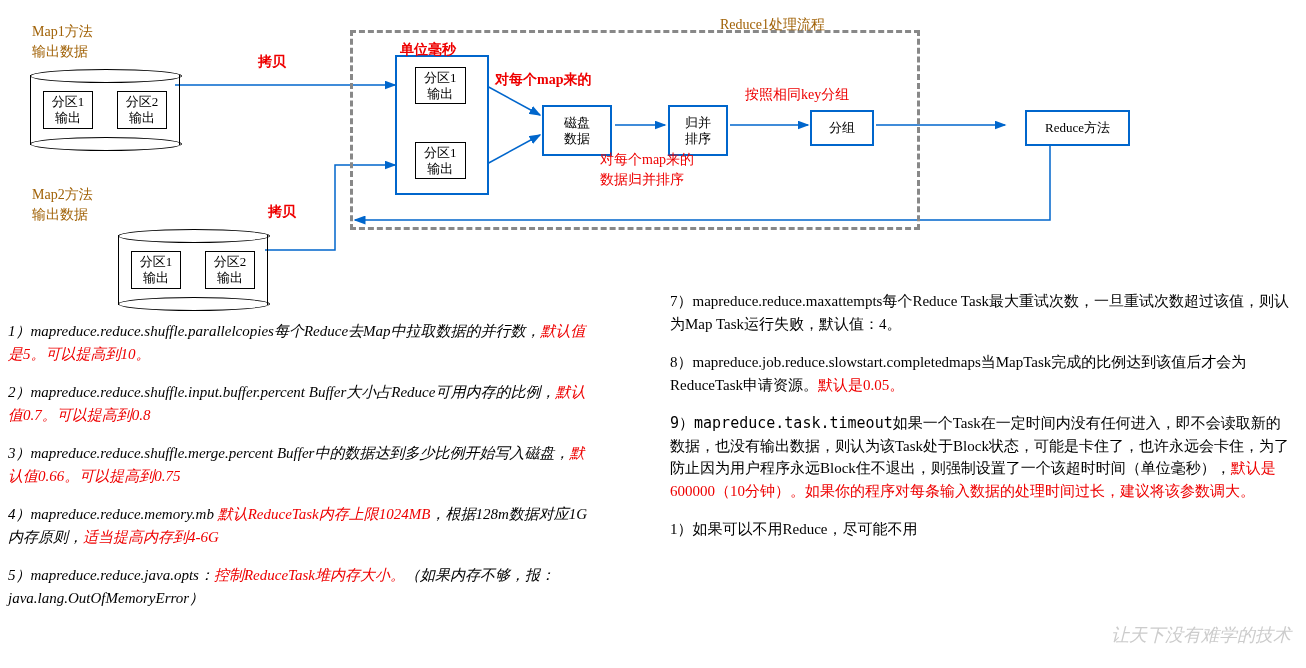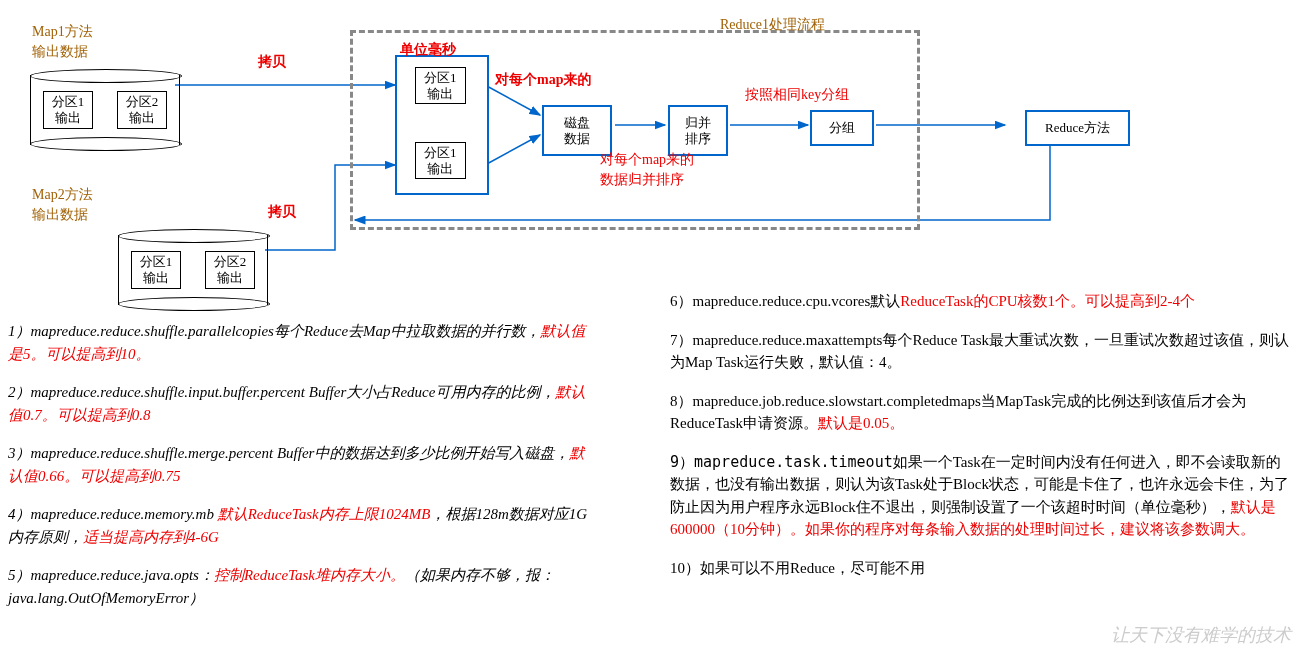--- a/index.html
+++ b/index.html
@@ -193,29 +193,26 @@
   <div class="item">
     <span>4）mapreduce.reduce.memory.mb </span><span class="red">默认ReduceTask内存上限1024MB</span><span>，根据128m数据对应1G内存原则，</span><span class="red">适当提高内存到4-6G</span>
   </div>
   <div class="item">
     <span>5）mapreduce.reduce.java.opts：</span><span class="red">控制ReduceTask堆内存大小。</span><span>（如果内存不够，报：java.lang.OutOfMemoryError）</span>
   </div>
 </div>
 
 <div class="text-content" style="left:670px;top:290px;width:620px;">
   <div class="item">
-    <span>6）mapreduce.reduce.cpu.vcores默认</span><span class="red">ReduceTask的CPU核数1个。可以提高到2-4个</span>
-  </div>
-  <div class="item">
     <span>7）mapreduce.reduce.maxattempts每个Reduce Task最大重试次数，一旦重试次数超过该值，则认为Map Task运行失败，默认值：4。</span>
   </div>
   <div class="item">
     <span>8）mapreduce.job.reduce.slowstart.completedmaps当MapTask完成的比例达到该值后才会为ReduceTask申请资源。</span><span class="red">默认是0.05。</span>
   </div>
   <div class="item">
     <span style="font-family:monospace;">9）mapreduce.task.timeout</span><span>如果一个Task在一定时间内没有任何进入，即不会读取新的数据，也没有输出数据，则认为该Task处于Block状态，可能是卡住了，也许永远会卡住，为了防止因为用户程序永远Block住不退出，则强制设置了一个该超时时间（单位毫秒），</span><span class="red">默认是600000（10分钟）。如果你的程序对每条输入数据的处理时间过长，建议将该参数调大。</span>
   </div>
   <div class="item">
-    <span>10）如果可以不用Reduce，尽可能不用</span>
+    <span>1）如果可以不用Reduce，尽可能不用</span>
   </div>
 </div>
 
 <div class="watermark">让天下没有难学的技术</div>
 
 </body></html>

